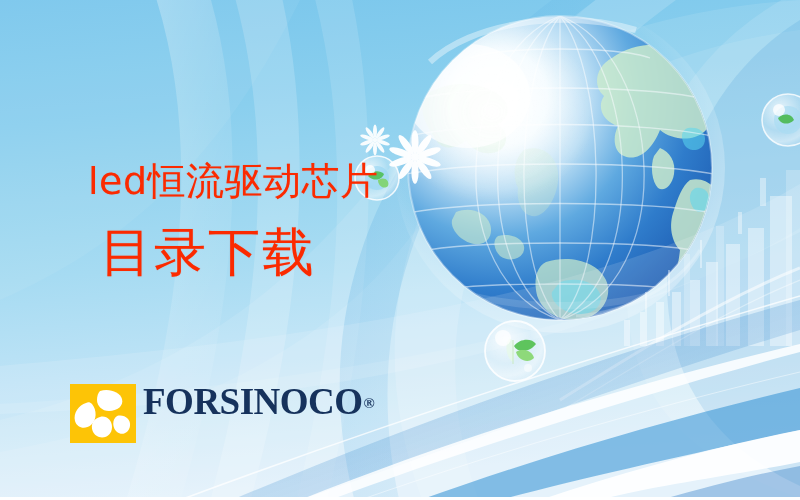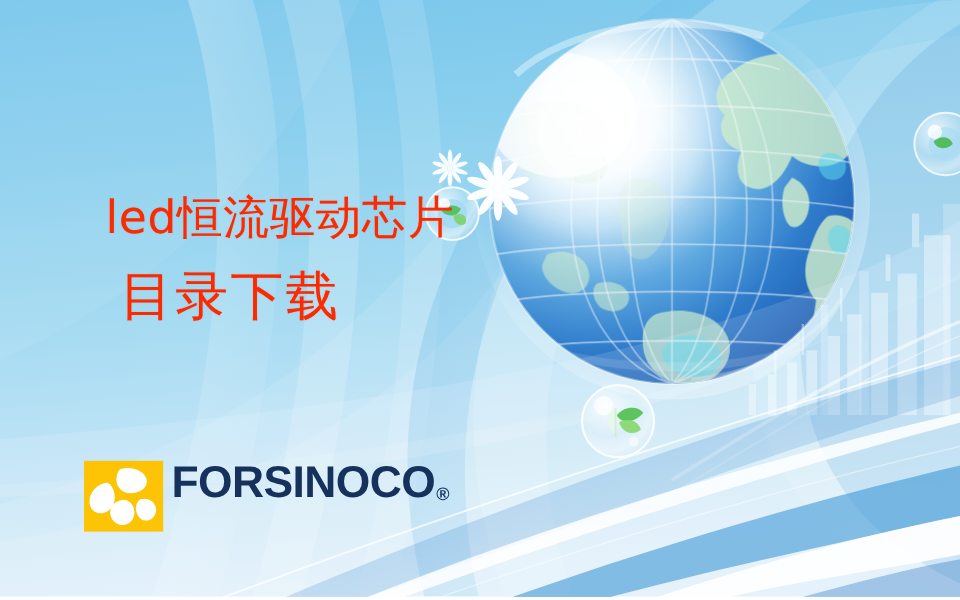--- a/index.html
+++ b/index.html
@@ -40,21 +40,21 @@
     white-space: nowrap;
     text-shadow: 0 0 1px rgba(255,60,0,0.35);
   }
   .headline .l1 {
     display: block;
     font-size: 38px;
     letter-spacing: 0.5px;
   }
   .headline .l2 {
     display: block;
-    font-size: 44px;
+    font-size: 52px;
     margin-top: 26px;
     margin-left: 12px;
     letter-spacing: 2px;
   }
 
   
   .logo {
     position: absolute;
     left: 70px;
     top: 384px;
@@ -70,29 +70,29 @@
   }
   .logo-mark svg { position:absolute; left:0; top:0; width:66px; height:59px; }
 
   .logo-text {
     margin-left: 7px;
     display: flex;
     flex-direction: column;
     justify-content: flex-start;
   }
   .wordmark {
-    font-family: Liberation Sans, sans-serif;
+    font-family: Liberation Serif, serif;
     font-weight: 700;
     font-size: 37px;
     line-height: 36px;
     color: #16325c;
     letter-spacing: -0.5px;
     white-space: nowrap;
     display: flex;
-    align-items: flex-end;
+    align-items: center;
   }
   .wordmark .reg {
     font-size: 15px;
     line-height: 15px;
     margin-top: 2px;
     margin-left: 1px;
     font-weight: 700;
   }
   .tagline {
     font-family: "Liberation Sans", sans-serif;

